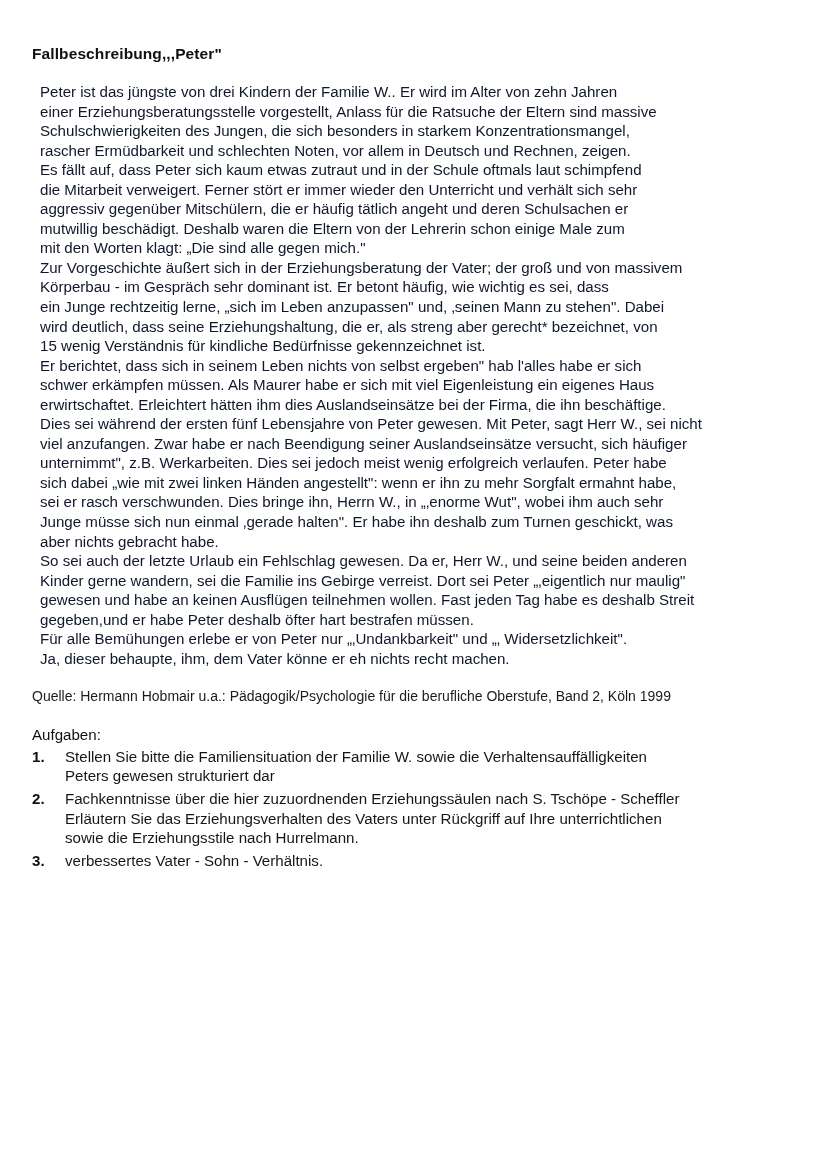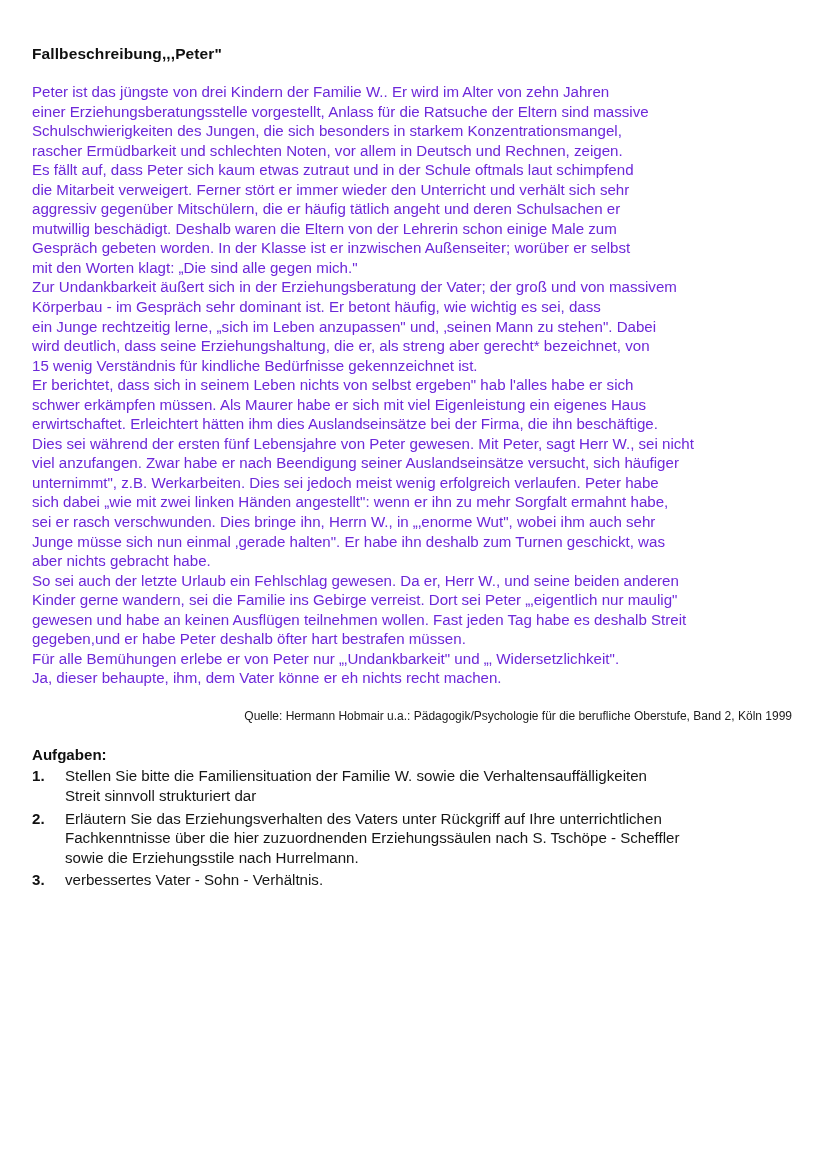--- a/index.html
+++ b/index.html
@@ -32,38 +32,37 @@
     font-weight: bold;
     line-height: 20px;
     letter-spacing: 0.1px;
     margin: 0 0 18px 0;
     color: #101010;
     white-space: pre;
   }
   .body-block {
     font-size: 15.1px;
     line-height: 19.55px;
-    color: #6d28d9;
-    margin: 0;
+    color: #0f172a;
+    margin: 8px;
   }
   .body-block .ln {
     display: block;
     white-space: pre;
   }
   .source {
-    font-size: 12px;
+    font-size: 14px;
     line-height: 18px;
     color: #1b1b1b;
     margin: 19px 0 0 0;
     white-space: pre;
-    text-align: right;
   }
   .tasks-heading {
     font-size: 15.1px;
-    font-weight: bold;
+    font-weight: normal;
     line-height: 19.5px;
     margin: 20px 0 2px 0;
     color: #101010;
     white-space: pre;
   }
   ol.tasks {
     list-style: none;
     margin: 0;
     padding: 0;
   }
@@ -97,23 +96,22 @@
 
     <div class="body-block">
         <span class="ln">Peter ist das jüngste von drei Kindern der Familie W.. Er wird im Alter von zehn Jahren</span>
         <span class="ln">einer Erziehungsberatungsstelle vorgestellt, Anlass für die Ratsuche der Eltern sind massive</span>
         <span class="ln">Schulschwierigkeiten des Jungen, die sich besonders in starkem Konzentrationsmangel,</span>
         <span class="ln">rascher Ermüdbarkeit und schlechten Noten, vor allem in Deutsch und Rechnen, zeigen.</span>
         <span class="ln">Es fällt auf, dass Peter sich kaum etwas zutraut und in der Schule oftmals laut schimpfend</span>
         <span class="ln">die Mitarbeit verweigert. Ferner stört er immer wieder den Unterricht und verhält sich sehr</span>
         <span class="ln">aggressiv gegenüber Mitschülern, die er häufig tätlich angeht und deren Schulsachen er</span>
         <span class="ln">mutwillig beschädigt. Deshalb waren die Eltern von der Lehrerin schon einige Male zum</span>
-        <span class="ln">Gespräch gebeten worden. In der Klasse ist er inzwischen Außenseiter; worüber er selbst</span>
         <span class="ln">mit den Worten klagt: „Die sind alle gegen mich."</span>
-        <span class="ln">Zur Undankbarkeit äußert sich in der Erziehungsberatung der Vater; der groß und von massivem</span>
+        <span class="ln">Zur Vorgeschichte äußert sich in der Erziehungsberatung der Vater; der groß und von massivem</span>
         <span class="ln">Körperbau - im Gespräch sehr dominant ist. Er betont häufig, wie wichtig es sei, dass</span>
         <span class="ln">ein Junge rechtzeitig lerne, „sich im Leben anzupassen" und, ‚seinen Mann zu stehen". Dabei</span>
         <span class="ln">wird deutlich, dass seine Erziehungshaltung, die er, als streng aber gerecht* bezeichnet, von</span>
         <span class="ln">15 wenig Verständnis für kindliche Bedürfnisse gekennzeichnet ist.</span>
         <span class="ln">Er berichtet, dass sich in seinem Leben nichts von selbst ergeben" hab l'alles habe er sich</span>
         <span class="ln">schwer erkämpfen müssen. Als Maurer habe er sich mit viel Eigenleistung ein eigenes Haus</span>
         <span class="ln">erwirtschaftet. Erleichtert hätten ihm dies Auslandseinsätze bei der Firma, die ihn beschäftige.</span>
         <span class="ln">Dies sei während der ersten fünf Lebensjahre von Peter gewesen. Mit Peter, sagt Herr W., sei nicht</span>
         <span class="ln">viel anzufangen. Zwar habe er nach Beendigung seiner Auslandseinsätze versucht, sich häufiger</span>
         <span class="ln">unternimmt", z.B. Werkarbeiten. Dies sei jedoch meist wenig erfolgreich verlaufen. Peter habe</span>
@@ -130,26 +128,26 @@
       </div>
 
     <div class="source">Quelle: Hermann Hobmair u.a.: Pädagogik/Psychologie für die berufliche Oberstufe, Band 2, Köln 1999</div>
 
     <div class="tasks-heading">Aufgaben:</div>
 
     <ol class="tasks">
         <li>
           <span class="num">1.</span>
           <span class="ln">Stellen Sie bitte die Familiensituation der Familie W. sowie die Verhaltensauffälligkeiten</span>
-          <span class="ln">Streit sinnvoll strukturiert dar</span>
+          <span class="ln">Peters gewesen strukturiert dar</span>
         </li>
         <li>
           <span class="num">2.</span>
+          <span class="ln">Fachkenntnisse über die hier zuzuordnenden Erziehungssäulen nach S. Tschöpe - Scheffler</span>
           <span class="ln">Erläutern Sie das Erziehungsverhalten des Vaters unter Rückgriff auf Ihre unterrichtlichen</span>
-          <span class="ln">Fachkenntnisse über die hier zuzuordnenden Erziehungssäulen nach S. Tschöpe - Scheffler</span>
           <span class="ln">sowie die Erziehungsstile nach Hurrelmann.</span>
         </li>
         <li>
           <span class="num">3.</span>
           <span class="ln">verbessertes Vater - Sohn - Verhältnis.</span>
         </li>
       </ol>
 
   </div>
 </div>

